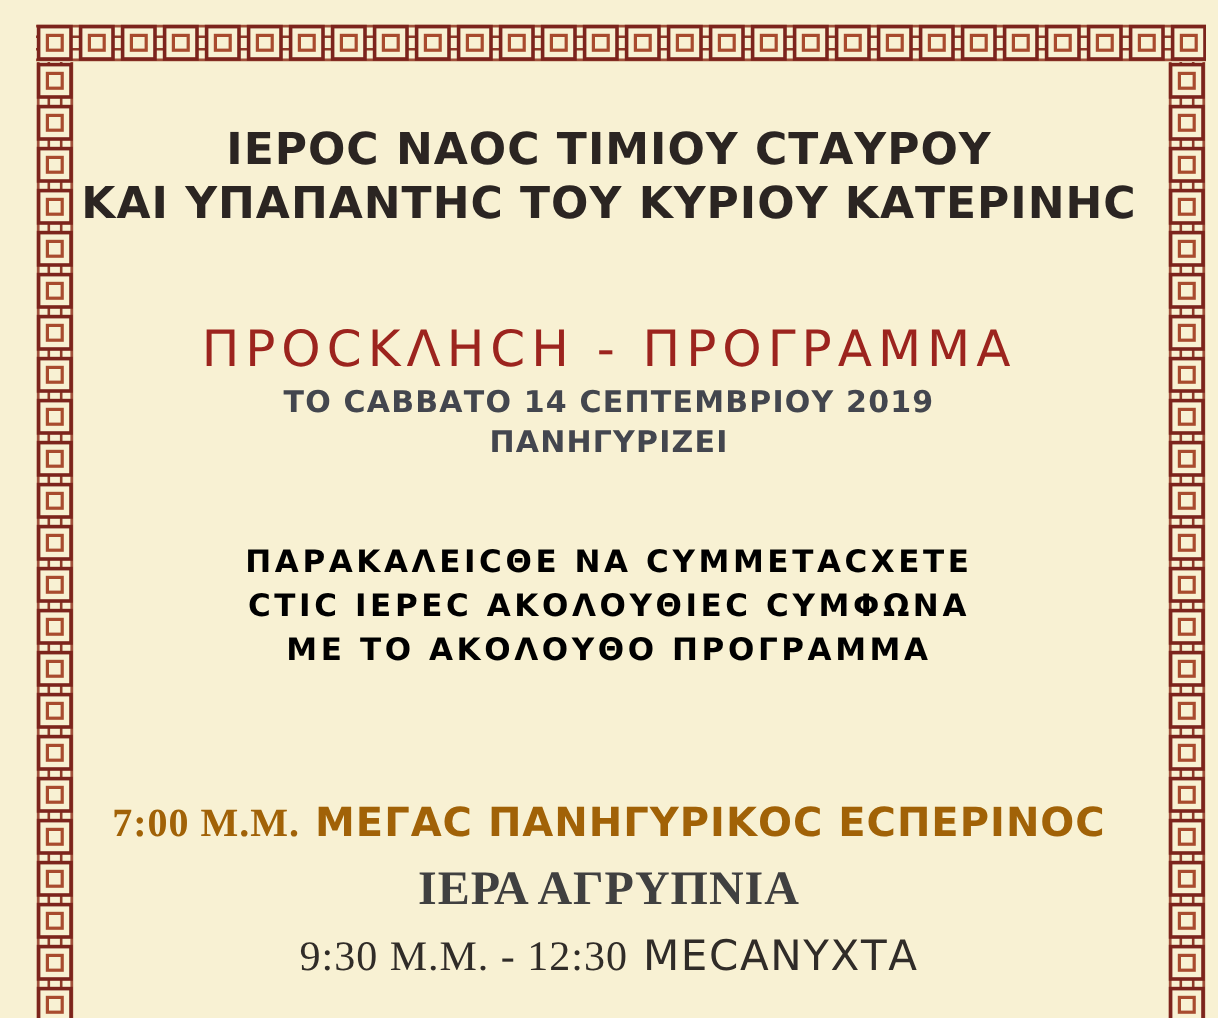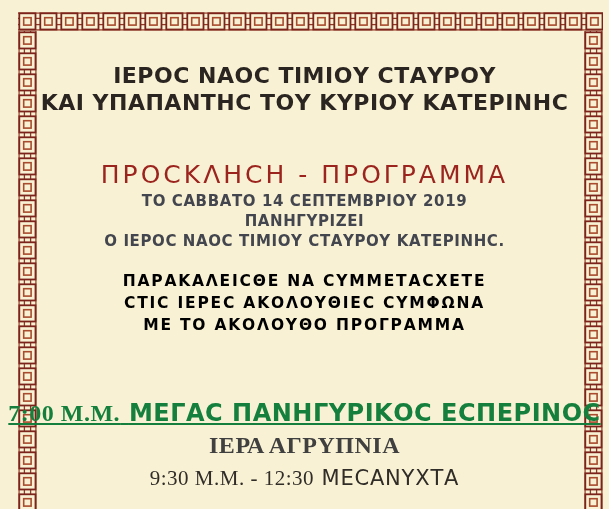--- a/index.html
+++ b/index.html
@@ -63,25 +63,24 @@
   }
   .friday {
     top: 352px;
     font-size: 32px;
     font-weight: bold;
     letter-spacing: 1.5px;
     color: #a23329;
   }
   .vespers {
     top: 399px;
-    font-size: 24px;
+    font-size: 20px;
     font-weight: bold;
     letter-spacing: 0.5px;
-    color: #15803d;
-    text-decoration: underline;
+    color: #a16207;
   }
   .vespers .serif, .midnight .serif {
     font-family: "Liberation Serif", serif;
     letter-spacing: 0.5px;
   }
   .agrypnia {
     top: 432px;
     font-family: "Liberation Serif", serif;
     font-size: 24px;
     font-weight: bold;
@@ -135,21 +134,20 @@
 
   <div class="content">
 
     <div class="tline hdr" style="top:62px">ΙΕΡΟC ΝΑΟC ΤΙΜΙΟΥ CΤΑΥΡΟΥ</div>
     <div class="tline hdr" style="top:89px">ΚΑΙ ΥΠΑΠΑΝΤΗC ΤΟΥ ΚΥΡΙΟΥ ΚΑΤΕΡΙΝΗC</div>
 
     <div class="tline title-red">ΠΡΟCΚΛΗCΗ - ΠΡΟΓΡΑΜΜΑ</div>
 
     <div class="tline intro" style="top:191px">ΤΟ CΑΒΒΑΤΟ 14 CΕΠΤΕΜΒΡΙΟΥ 2019</div>
     <div class="tline intro" style="top:211px">ΠΑΝΗΓΥΡΙΖΕΙ</div>
-    <div class="tline intro wide" style="top:231px">Ο ΙΕΡΟC ΝΑΟC ΤΙΜΙΟΥ CΤΑΥΡΟΥ ΚΑΤΕΡΙΝΗC.</div>
 
     <div class="tline invite" style="top:270px">ΠΑΡΑΚΑΛΕΙCΘΕ ΝΑ CΥΜΜΕΤΑCΧΕΤΕ</div>
     <div class="tline invite" style="top:292px">CΤΙC ΙΕΡΕC ΑΚΟΛΟΥΘΙΕC CΥΜΦΩΝΑ</div>
     <div class="tline invite" style="top:314px">ΜΕ ΤΟ ΑΚΟΛΟΥΘΟ ΠΡΟΓΡΑΜΜΑ</div>
 
 
     <div class="tline vespers">
       <span class="serif">7:00 Μ.Μ.</span>
       <span>ΜΕΓΑC ΠΑΝΗΓΥΡΙΚΟC ΕCΠΕΡΙΝΟC</span>
     </div>

